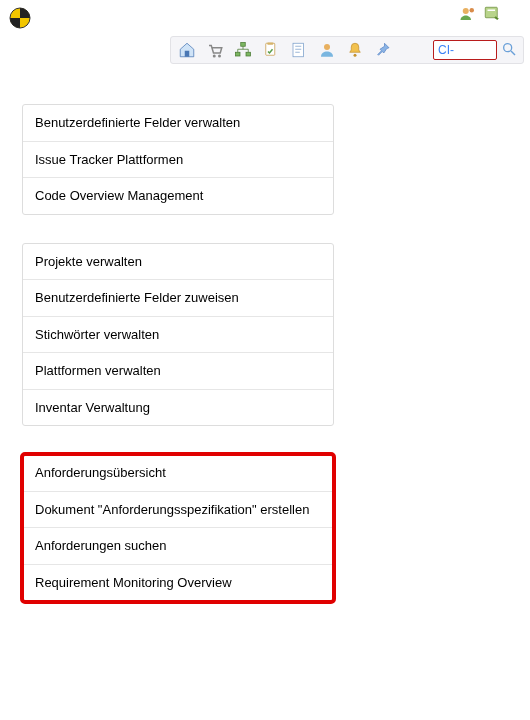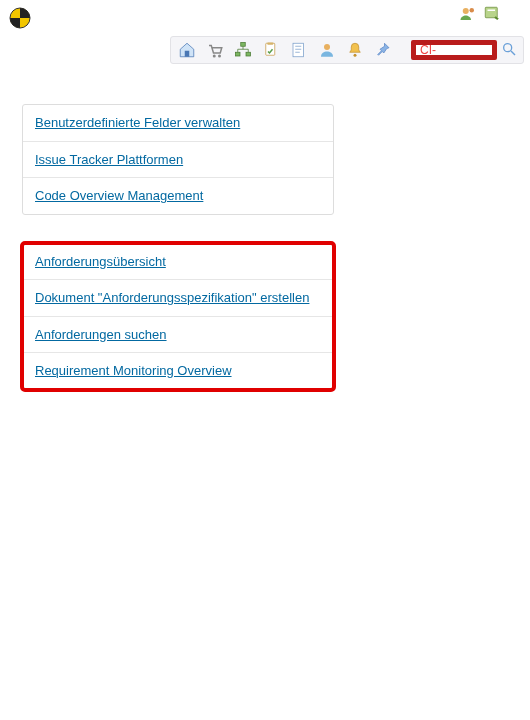--- a/index.html
+++ b/index.html
@@ -52,50 +52,49 @@
     justify-content: center;
     cursor: pointer;
   }
   .search-box {
     margin-left: auto;
     display: flex;
     align-items: center;
     gap: 4px;
   }
   .search-box input {
-    width: 86px;
+    width: 64px;
     height: 20px;
-    border: 5px solid #b91c1c;
+    border: 1px solid #b91c1c;
     border-radius: 2px;
     font-size: 12px;
     padding: 0 4px;
-    color: #ef4444;
+    color: #3b82f6;
   }
   .content {
     padding: 40px 22px 20px 22px;
   }
   .panel {
     border: 1px solid #ddd;
     border-radius: 3px;
     margin-bottom: 28px;
     overflow: hidden;
     background: #fff;
     width: 312px;
   }
   .panel.highlight {
     outline: 4px solid #e00000;
     outline-offset: -2px;
   }
   .panel-item {
     padding: 9px 12px;
     border-top: 1px solid #e6e6e6;
     cursor: pointer;
-    color: #0369a1;
+    color: #000000;
     line-height: 1.35;
-    text-decoration: underline;
   }
   .panel-item:first-child {
     border-top: none;
   }
 </style>
 </head>
 <body>
 
 <div class="header">
   <span class="logo">
@@ -191,20 +190,27 @@
 </div>
 
 <div class="content">
 
   <div class="panel">
     <div class="panel-item">Benutzerdefinierte Felder verwalten</div>
     <div class="panel-item">Issue Tracker Plattformen</div>
     <div class="panel-item">Code Overview Management</div>
   </div>
 
+  <div class="panel">
+    <div class="panel-item">Projekte verwalten</div>
+    <div class="panel-item">Benutzerdefinierte Felder zuweisen</div>
+    <div class="panel-item">Stichwörter verwalten</div>
+    <div class="panel-item">Plattformen verwalten</div>
+    <div class="panel-item">Inventar Verwaltung</div>
+  </div>
 
   <div class="panel highlight">
     <div class="panel-item">Anforderungsübersicht</div>
     <div class="panel-item">Dokument "Anforderungsspezifikation" erstellen</div>
     <div class="panel-item">Anforderungen suchen</div>
     <div class="panel-item">Requirement Monitoring Overview</div>
   </div>
 
 </div>
 

